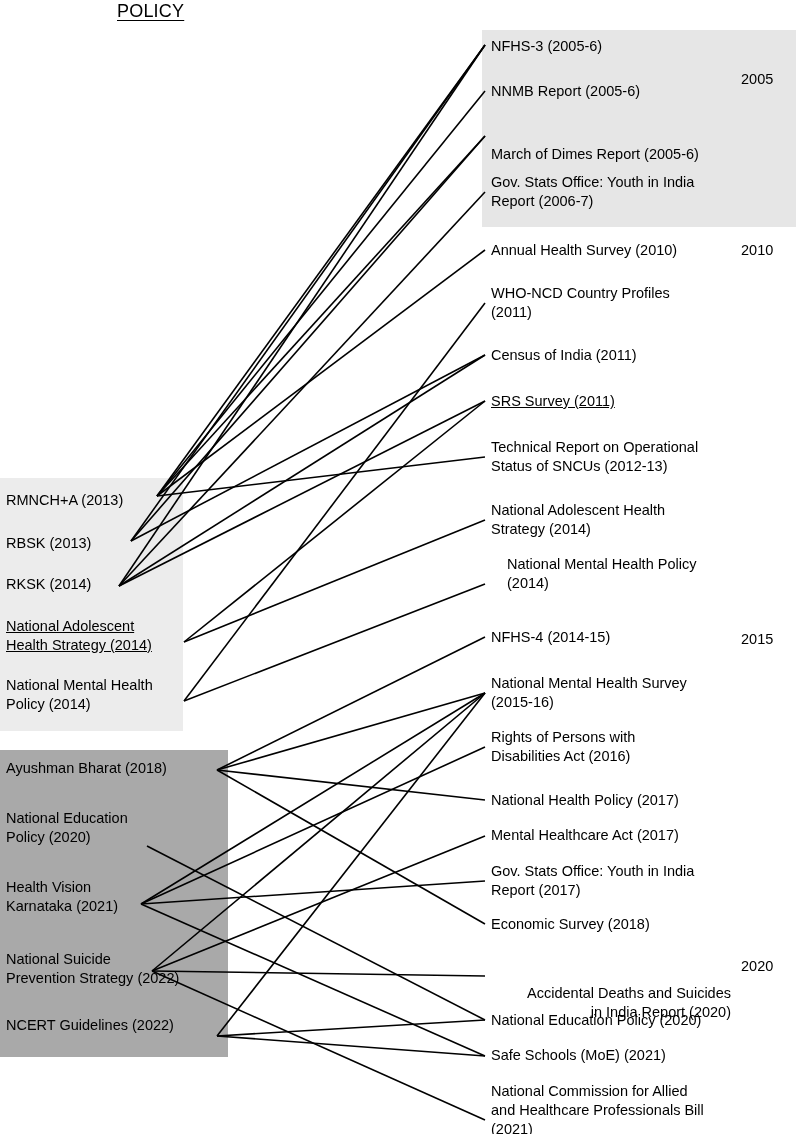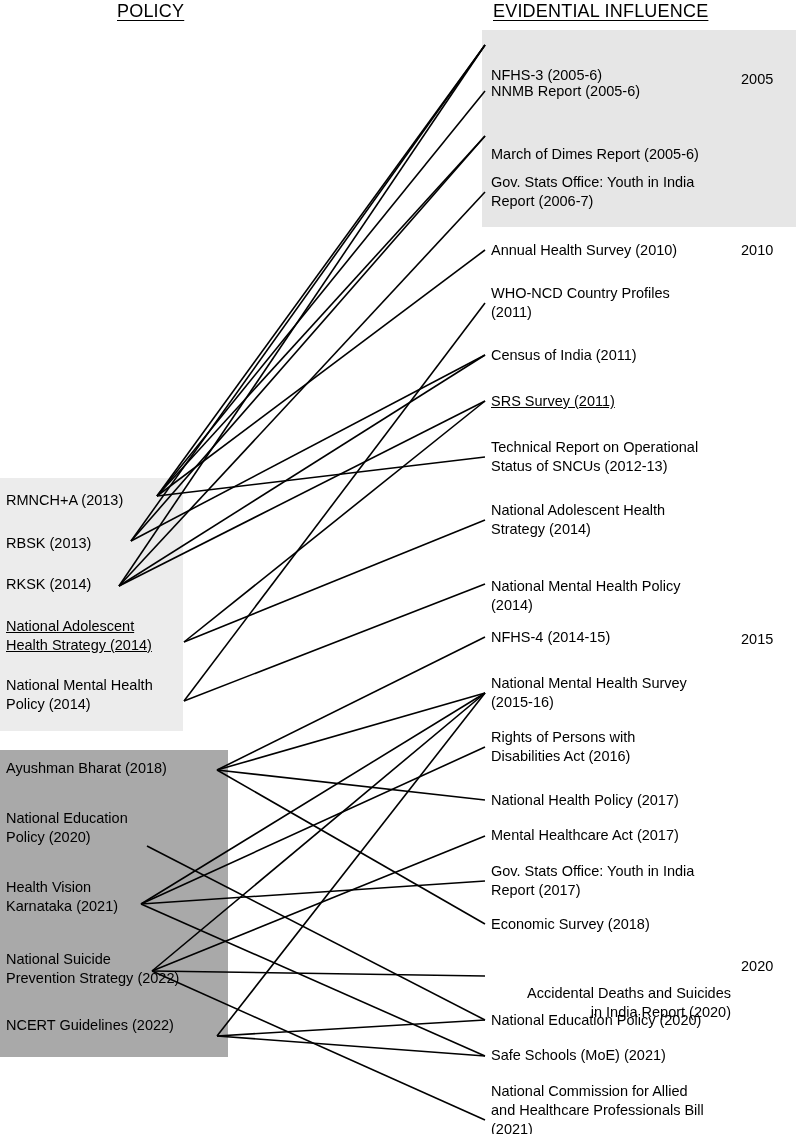--- a/index.html
+++ b/index.html
@@ -113,55 +113,54 @@
       <line x1="152" y1="971" x2="485" y2="693"></line>
       <line x1="152" y1="971" x2="485" y2="836"></line>
       <line x1="152" y1="971" x2="485" y2="976"></line>
       <line x1="152" y1="971" x2="485" y2="1120"></line>
       <line x1="217" y1="1036" x2="485" y2="693"></line>
       <line x1="217" y1="1036" x2="485" y2="1020"></line>
       <line x1="217" y1="1036" x2="485" y2="1056"></line>
     </svg>
 
   <div class="hdr" id="hdr-policy">POLICY</div>
-  <div class="hdr" id="hdr-evidence">EVIDENTIAL INFLUENCE</div>
 
   <div id="left-nodes">
       <div class="node left" style="top: 491px;">RMNCH+A (2013)</div>
       <div class="node left" style="top: 534px;">RBSK (2013)</div>
       <div class="node left" style="top: 575px;">RKSK (2014)</div>
       <div class="node left" style="top: 617px; text-decoration: underline;">National Adolescent
 Health Strategy (2014)</div>
       <div class="node left" style="top: 676px;">National Mental Health
 Policy (2014)</div>
       <div class="node left" style="top: 759px;">Ayushman Bharat (2018)</div>
       <div class="node left" style="top: 809px;">National Education
 Policy (2020)</div>
       <div class="node left" style="top: 878px;">Health Vision
 Karnataka (2021)</div>
       <div class="node left" style="top: 950px;">National Suicide
 Prevention Strategy (2022)</div>
       <div class="node left" style="top: 1016px;">NCERT Guidelines (2022)</div>
     </div>
   <div id="right-nodes">
-      <div class="node right" style="top: 37px; margin-top: 29px;">NFHS-3 (2005-6)</div>
+      <div class="node right" style="top: 37px;">NFHS-3 (2005-6)</div>
       <div class="node right" style="top: 82px;">NNMB Report (2005-6)</div>
       <div class="node right" style="top: 145px;">March of Dimes Report (2005-6)</div>
       <div class="node right" style="top: 173px;">Gov. Stats Office: Youth in India
 Report (2006-7)</div>
       <div class="node right" style="top: 241px;">Annual Health Survey (2010)</div>
       <div class="node right" style="top: 284px;">WHO-NCD Country Profiles
 (2011)</div>
       <div class="node right" style="top: 346px;">Census of India (2011)</div>
       <div class="node right" style="top: 392px; text-decoration: underline;">SRS Survey (2011)</div>
       <div class="node right" style="top: 438px;">Technical Report on Operational
 Status of SNCUs (2012-13)</div>
       <div class="node right" style="top: 501px;">National Adolescent Health
 Strategy (2014)</div>
-      <div class="node right" style="top: 577px;">National Mental Health Policy
+      <div class="node right" style="top: 555px; margin-left: 16px;">National Mental Health Policy
 (2014)</div>
       <div class="node right" style="top: 628px;">NFHS-4 (2014-15)</div>
       <div class="node right" style="top: 674px;">National Mental Health Survey
 (2015-16)</div>
       <div class="node right" style="top: 728px;">Rights of Persons with
 Disabilities Act (2016)</div>
       <div class="node right" style="top: 791px;">National Health Policy (2017)</div>
       <div class="node right" style="top: 826px;">Mental Healthcare Act (2017)</div>
       <div class="node right" style="top: 862px;">Gov. Stats Office: Youth in India
 Report (2017)</div>

